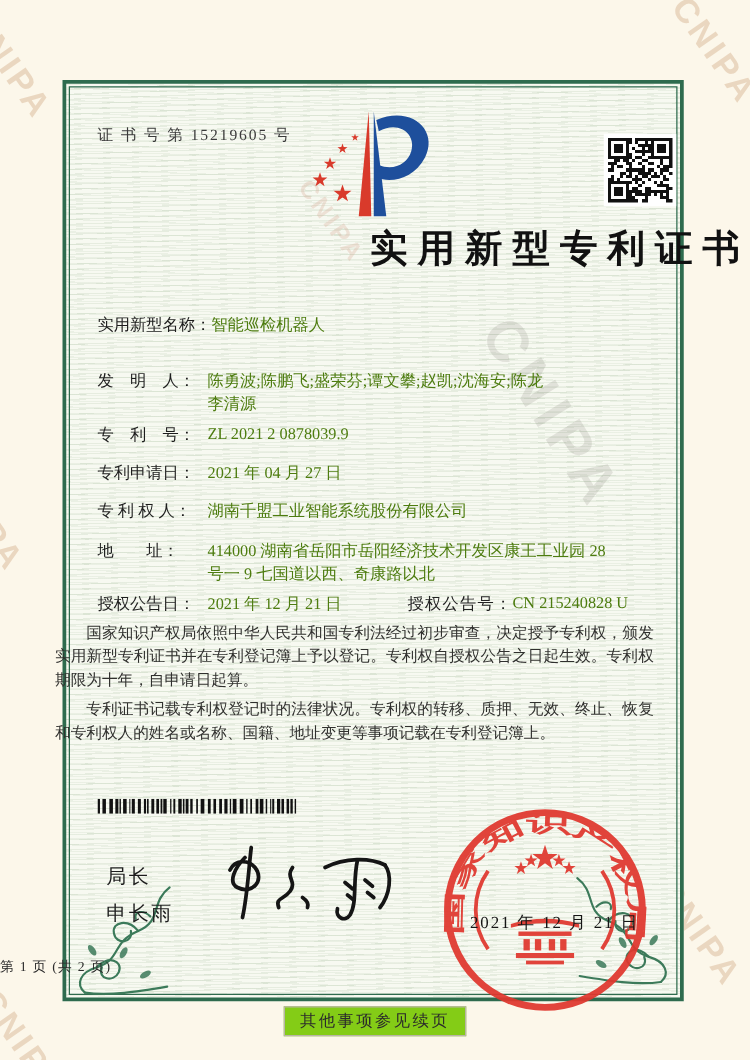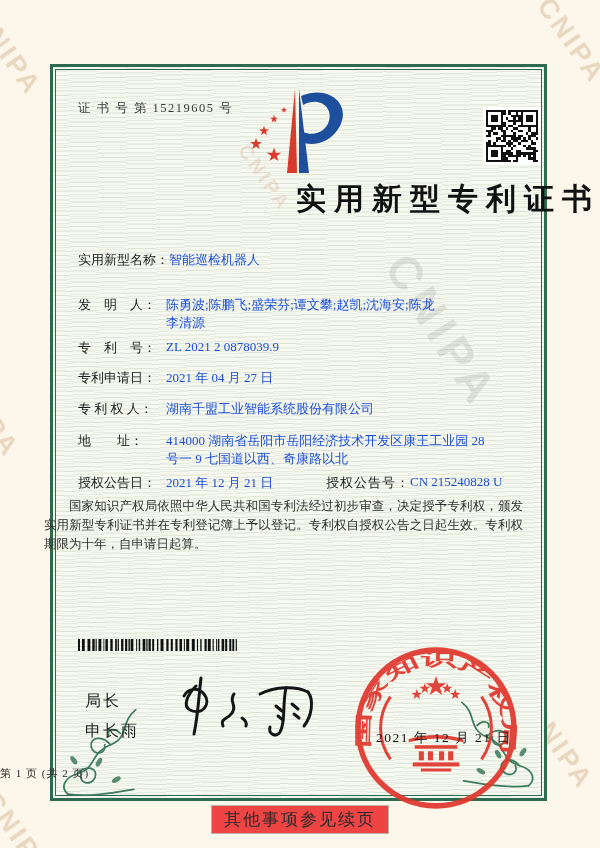--- a/index.html
+++ b/index.html
@@ -44,21 +44,21 @@
   .cert-title{
     position:absolute;left:0;top:179px;width:100%;z-index:3;
     text-align:right;font-size:30px;font-weight:600;color:#111;
     letter-spacing:8px;text-indent:8px;
   }
   
   .fields{position:absolute;left:78px;top:0;width:445px;z-index:3;font-size:13px;}
   .row{position:absolute;left:0;display:flex;align-items:flex-start;white-space:nowrap;}
   .lbl{display:inline-block;min-width:88px;white-space:pre;color:#1d1d1d;}
   .vals{display:flex;flex-direction:column;gap:0;}
-  .val{color:#1d4ed8;}
+  .val{color:#4d7c0f;}
   .val-min{min-width:134px;}
   .lbl2{display:inline-block;margin-left:26px;white-space:pre;letter-spacing:1px;}
   
   .body-text{
     position:absolute;left:44px;top:497px;width:479px;z-index:3;
     font-size:12.5px;line-height:19px;color:#30302e;text-align:justify;
   }
   .body-text p{margin:0 0 4px 0;text-indent:2em;}
   
   .barcode{position:absolute;left:78px;top:639px;width:162px;height:12px;z-index:3;}
@@ -66,22 +66,22 @@
   .official{position:absolute;left:85px;top:691px;z-index:3;font-size:16px;letter-spacing:2px;color:#1d1d1d;}
   .official div{margin-bottom:9px;}
   .signature{position:absolute;left:168px;top:672px;width:162px;height:74px;z-index:4;}
   
   .seal{position:absolute;left:350px;top:644px;width:172px;height:168px;z-index:4;opacity:0.93;}
   .seal-date{position:absolute;left:376px;top:729px;z-index:5;font-size:13.5px;letter-spacing:1.5px;color:#151515;}
   
   .page-num{position:absolute;left:0;top:766px;width:100%;text-align:left;z-index:3;font-size:11px;letter-spacing:1px;color:#2b2b2b;}
   .cont-note{
     position:absolute;left:50%;top:805px;transform:translateX(-50%);z-index:2;
-    font-size:17px;letter-spacing:2px;color:#2b2b2b;
-    border:1px solid #b9b4a6;background:#ef4444;padding:2px 12px;white-space:nowrap;
+    font-size:13px;letter-spacing:2px;color:#2b2b2b;
+    border:1px solid #b9b4a6;background:#84cc16;padding:2px 12px;white-space:nowrap;
   }
   
   .flourish{position:absolute;z-index:2;}
   .flourish-left{left:52px;top:706px;width:88px;height:92px;}
   .flourish-right{left:458px;top:690px;width:86px;height:108px;transform:scaleX(-1);}
 </style>
 </head>
 <body>
 
 <svg width="0" height="0" style="position:absolute" aria-hidden="true">
@@ -332,20 +332,21 @@
     <div class="row" style="top:474px">
       <span class="lbl">授权公告日：</span>
       <span class="val val-min">2021 年 12 月 21 日</span>
       <span class="lbl2">授权公告号：</span>
       <span class="val">CN 215240828 U</span>
     </div>
   </div>
 
   <div class="body-text">
     <p>国家知识产权局依照中华人民共和国专利法经过初步审查，决定授予专利权，颁发实用新型专利证书并在专利登记簿上予以登记。专利权自授权公告之日起生效。专利权期限为十年，自申请日起算。</p>
+    <p>专利证书记载专利权登记时的法律状况。专利权的转移、质押、无效、终止、恢复和专利权人的姓名或名称、国籍、地址变更等事项记载在专利登记簿上。</p>
   </div>
 
   <svg id="barcode" class="barcode" viewBox="0 0 162 12" preserveAspectRatio="none">
       <rect x="0" y="0" width="1.9672897338867188" height="12" fill="#111"></rect>
       <rect x="3.943289566040039" y="0" width="2.798642730712891" height="12" fill="#111"></rect>
       <rect x="9.492049407958984" y="0" width="2.8512542724609373" height="12" fill="#111"></rect>
       <rect x="14.275344467163086" y="0" width="2.4328880310058594" height="12" fill="#111"></rect>
       <rect x="17.601243591308595" y="0" width="1.1337296187877657" height="12" fill="#111"></rect>
       <rect x="20.475323516130448" y="0" width="2.8490443348884584" height="12" fill="#111"></rect>
       <rect x="25.454679626226426" y="0" width="0.8445234298706055" height="12" fill="#111"></rect>

